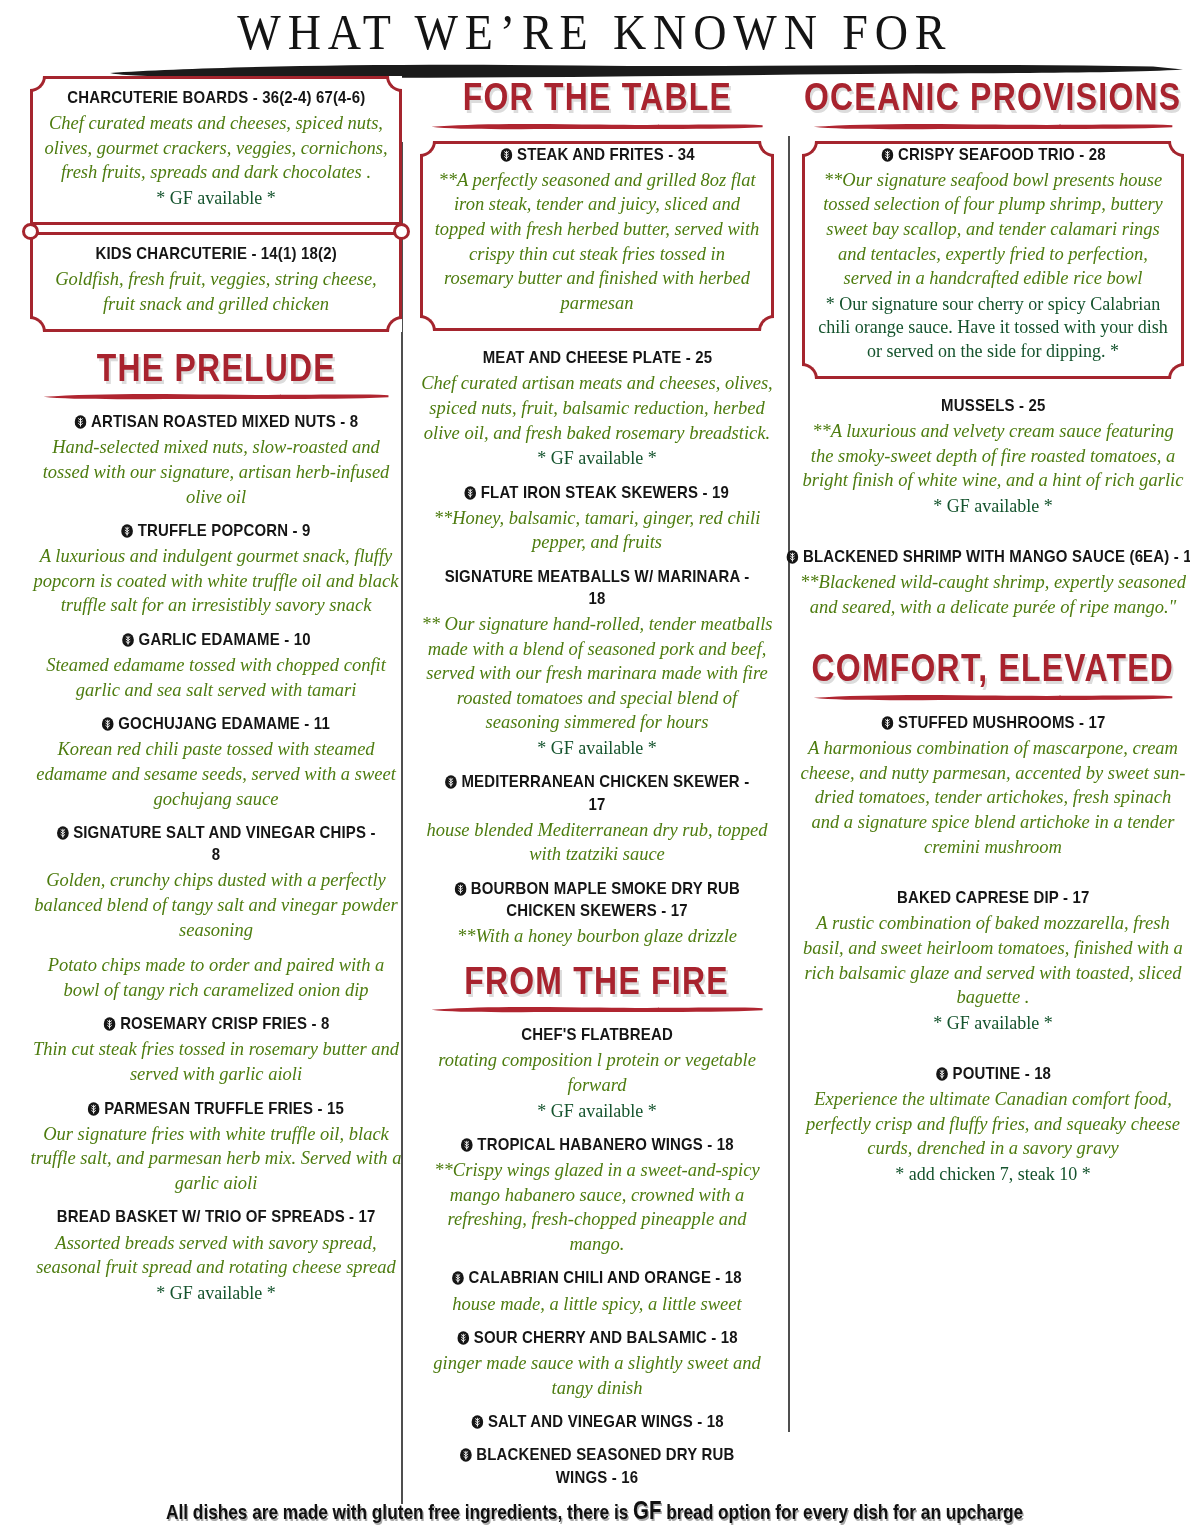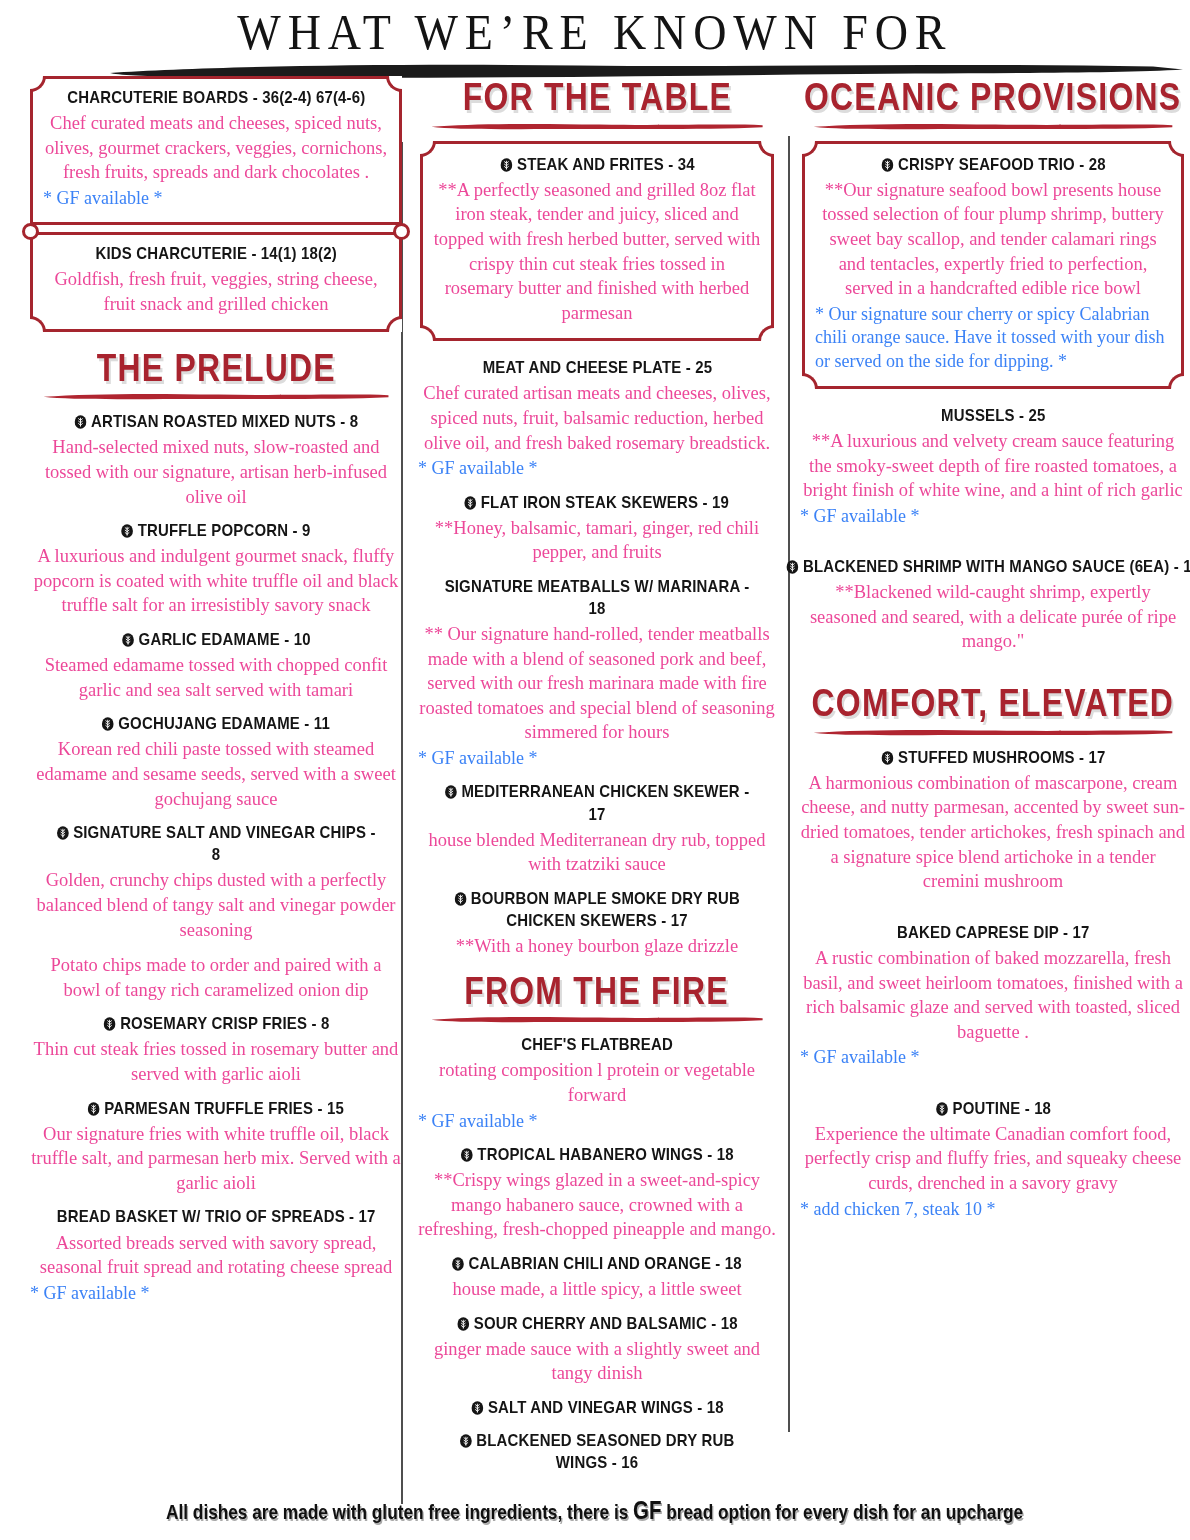--- a/index.html
+++ b/index.html
@@ -37,32 +37,32 @@
   
   .menu-item { margin-bottom:11px; }
   .item-title-row { display:flex; justify-content:center; margin-bottom:2px; }
   .squeeze {
     display:inline-block; transform:scaleX(0.88); transform-origin:center; text-align:center;
     font-weight:bold; font-size:17px; letter-spacing:0.2px; line-height:1.3; color:#151515;
   }
   .ticket-box .squeeze, .bracket-box .squeeze, #col-right .squeeze { white-space:nowrap; }
   .gf-badge { width:14px; height:14px; vertical-align:-2px; margin-right:5px; }
   .item-desc {
-    font-family:"Liberation Serif", serif; font-size:18.5px;
-    line-height:1.33; color:#ec4899; text-align:center;
+    font-family:"Liberation Serif", serif; font-style:italic; font-size:18.5px;
+    line-height:1.33; color:#4d7c0f; text-align:center;
   }
   .item-note {
     font-family:"Liberation Serif", serif; font-size:18px; line-height:1.3;
-    color:#3b82f6; text-align:left; margin-top:2px;
+    color:#14532d; text-align:center; margin-top:2px;
   }
   #col-right .menu-item { margin-bottom:28px; }
   
   .ticket-box, .bracket-box { position:relative; border:3px solid var(--boxred); background:#fff; }
   .ticket-box  { padding:8px 10px 12px; margin-bottom:7px; }
-  .bracket-box { padding:10px 10px 13px; margin:0 2px 16px; }
+  .bracket-box { padding:0 10px 13px; margin:0 2px 16px; }
   .corner { position:absolute; width:16px; height:16px; background:#fff; box-sizing:border-box; }
   .c-tl { top:-3px; left:-3px;  border-bottom-right-radius:100%; border-right:3px solid var(--boxred); border-bottom:3px solid var(--boxred); }
   .c-tr { top:-3px; right:-3px; border-bottom-left-radius:100%;  border-left:3px solid var(--boxred);  border-bottom:3px solid var(--boxred); }
   .c-bl { bottom:-3px; left:-3px;  border-top-right-radius:100%; border-right:3px solid var(--boxred); border-top:3px solid var(--boxred); }
   .c-br { bottom:-3px; right:-3px; border-top-left-radius:100%;  border-left:3px solid var(--boxred);  border-top:3px solid var(--boxred); }
   .notch { position:absolute; width:17px; height:17px; border-radius:50%; background:#fff; border:3px solid var(--boxred); box-sizing:border-box; }
   .n-l { top:-12px; left:-11px; }
   .n-r { top:-12px; right:-11px; }
   .left-section-gap { margin-top:15px; }
   

